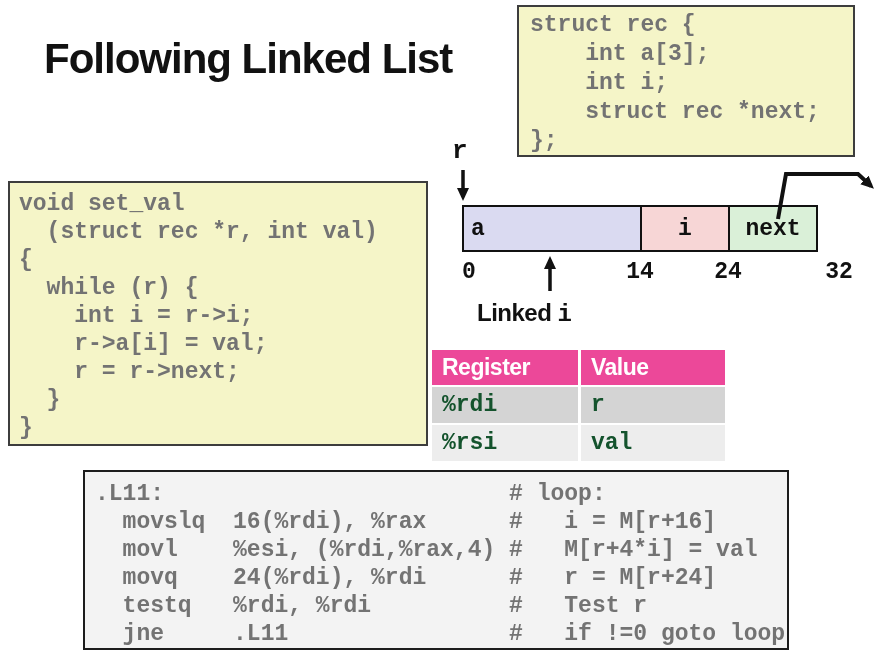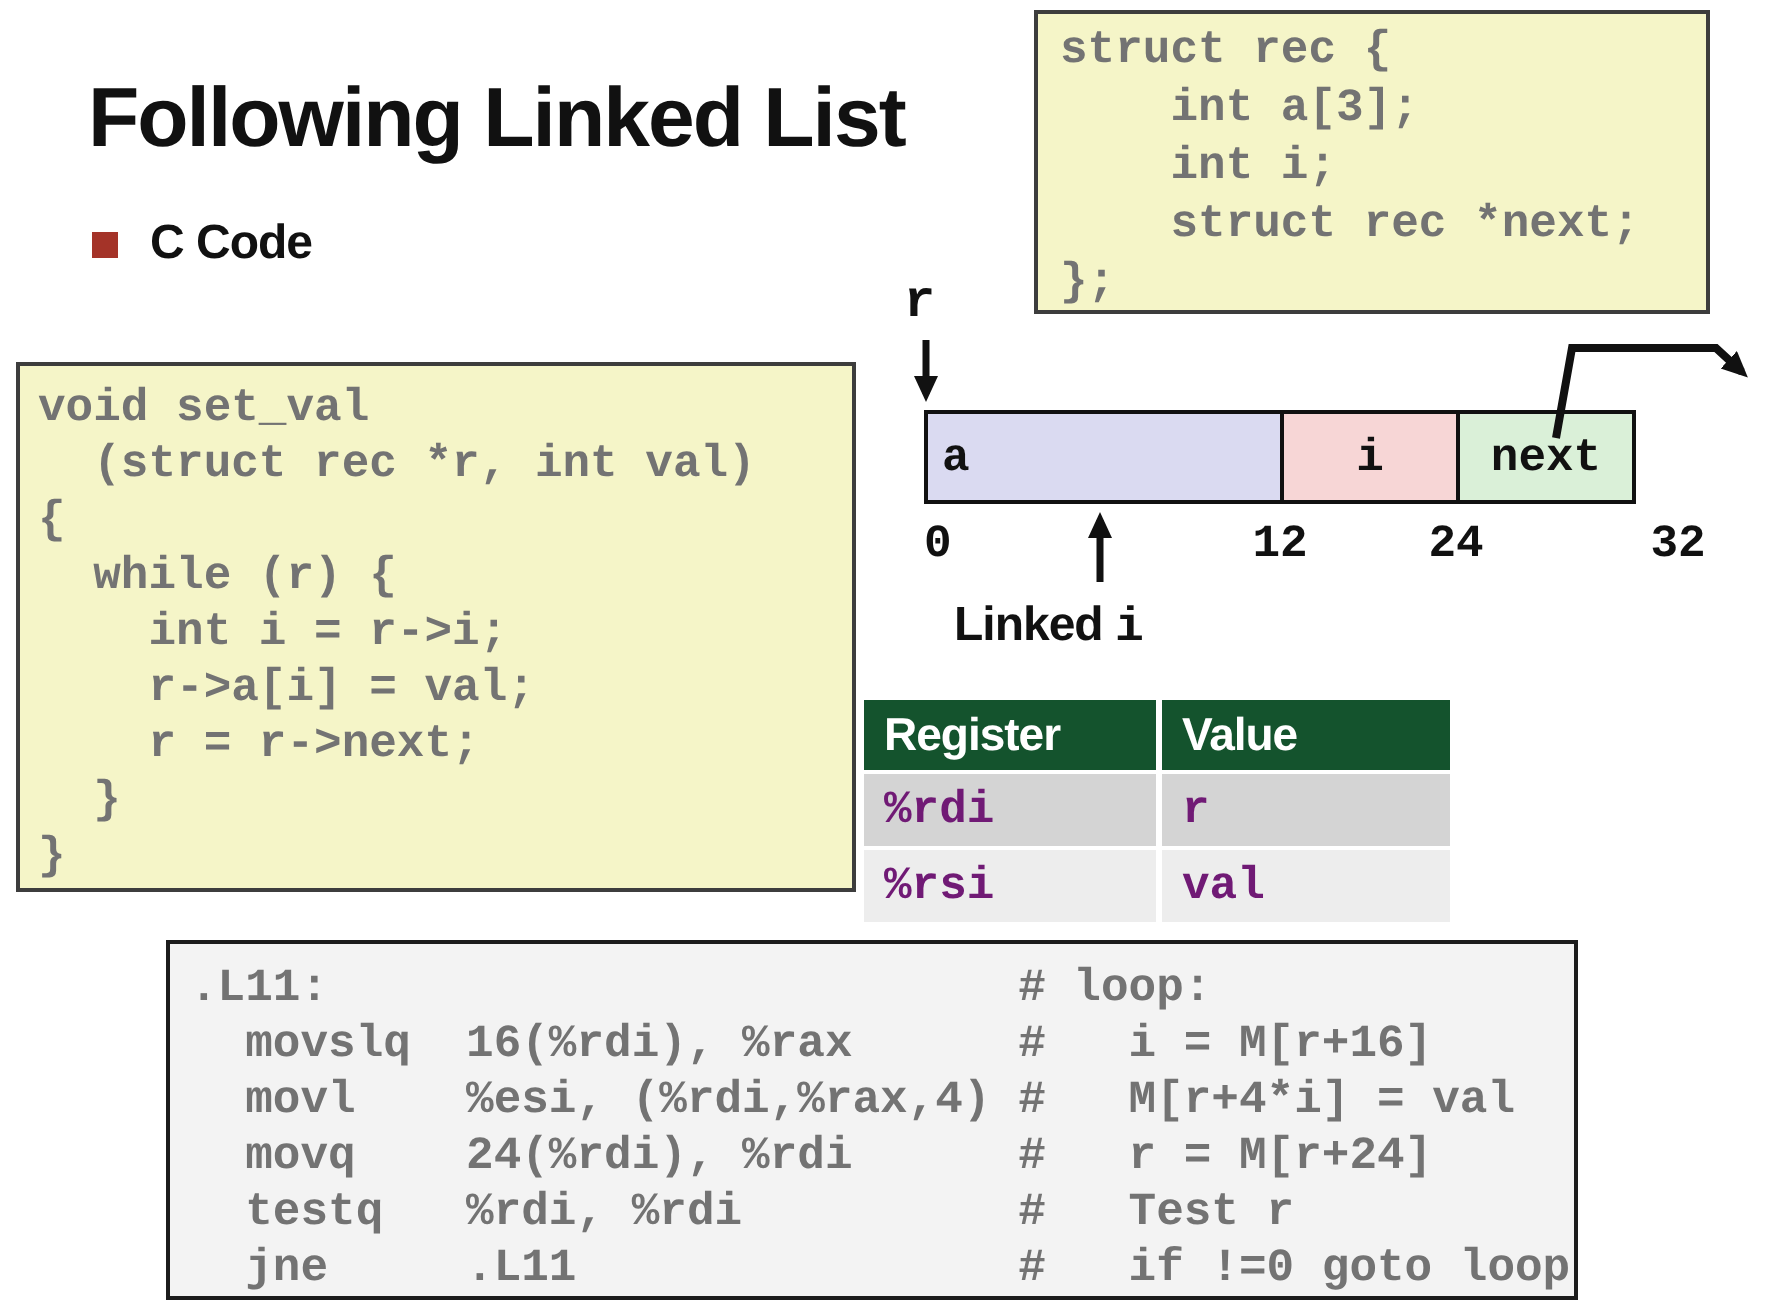--- a/index.html
+++ b/index.html
@@ -44,39 +44,35 @@
   .off-24{left:728px;transform:translateX(-50%);}
   .off-32{left:839px;transform:translateX(-50%);}
 
   .element-label{position:absolute;left:477px;top:299px;font-size:24px;font-weight:bold;
                  letter-spacing:-0.5px;color:#111;white-space:nowrap;}
   .element-label .var{font-family:"Liberation Mono","DejaVu Sans Mono",monospace;font-size:24px;}
 
   .reg-table{position:absolute;left:432px;top:350px;width:293px;
              display:grid;grid-template-columns:146px 144px;gap:2px 3px;}
   .reg-cell{box-sizing:border-box;padding-left:10px;display:flex;align-items:center;}
-  .reg-head{background:#14532d;color:#fff;font-size:23px;font-weight:bold;height:35px;letter-spacing:-0.5px;}
+  .reg-head{background:#ec4899;color:#fff;font-size:23px;font-weight:bold;height:35px;letter-spacing:-0.5px;}
   .reg-data{font-family:"Liberation Mono","DejaVu Sans Mono",monospace;font-weight:bold;
-            font-size:23px;color:#701a75;height:36px;}
+            font-size:23px;color:#14532d;height:36px;}
   .row-a{background:#D4D4D4;}
   .row-b{background:#EDEDED;}
 
   .arrows{position:absolute;left:0;top:0;width:884px;height:656px;pointer-events:none;}
 </style>
 </head>
 <body>
 
 <div class="slide">
 
   <div class="page-title">Following Linked List</div>
 
-  <div class="bullet-row">
-    <span class="bullet-sq"></span>
-    <span class="bullet-label">C Code</span>
-  </div>
 
   <pre class="code struct-box">struct rec {
     int a[3];
     int i;
     struct rec *next;
 };</pre>
 
   <pre class="code ccode-box">void set_val
   (struct rec *r, int val)
 {
@@ -95,21 +91,21 @@
     </div>
     <div class="mem-field field-i">
       <span>i</span>
     </div>
     <div class="mem-field field-next">
       <span>next</span>
     </div>
   </div>
 
   <span class="offset off-0">0</span>
-  <span class="offset off-16">12</span>
+  <span class="offset off-16">14</span>
   <span class="offset off-24">24</span>
   <span class="offset off-32">32</span>
 
   <div class="element-label"><span>Linked</span> <span class="var">i</span></div>
 
   <div class="reg-table">
     <div class="reg-cell reg-head">Register</div>
     <div class="reg-cell reg-head">Value</div>
     <div class="reg-cell reg-data row-a">%rdi</div>
     <div class="reg-cell reg-data row-a">r</div>

